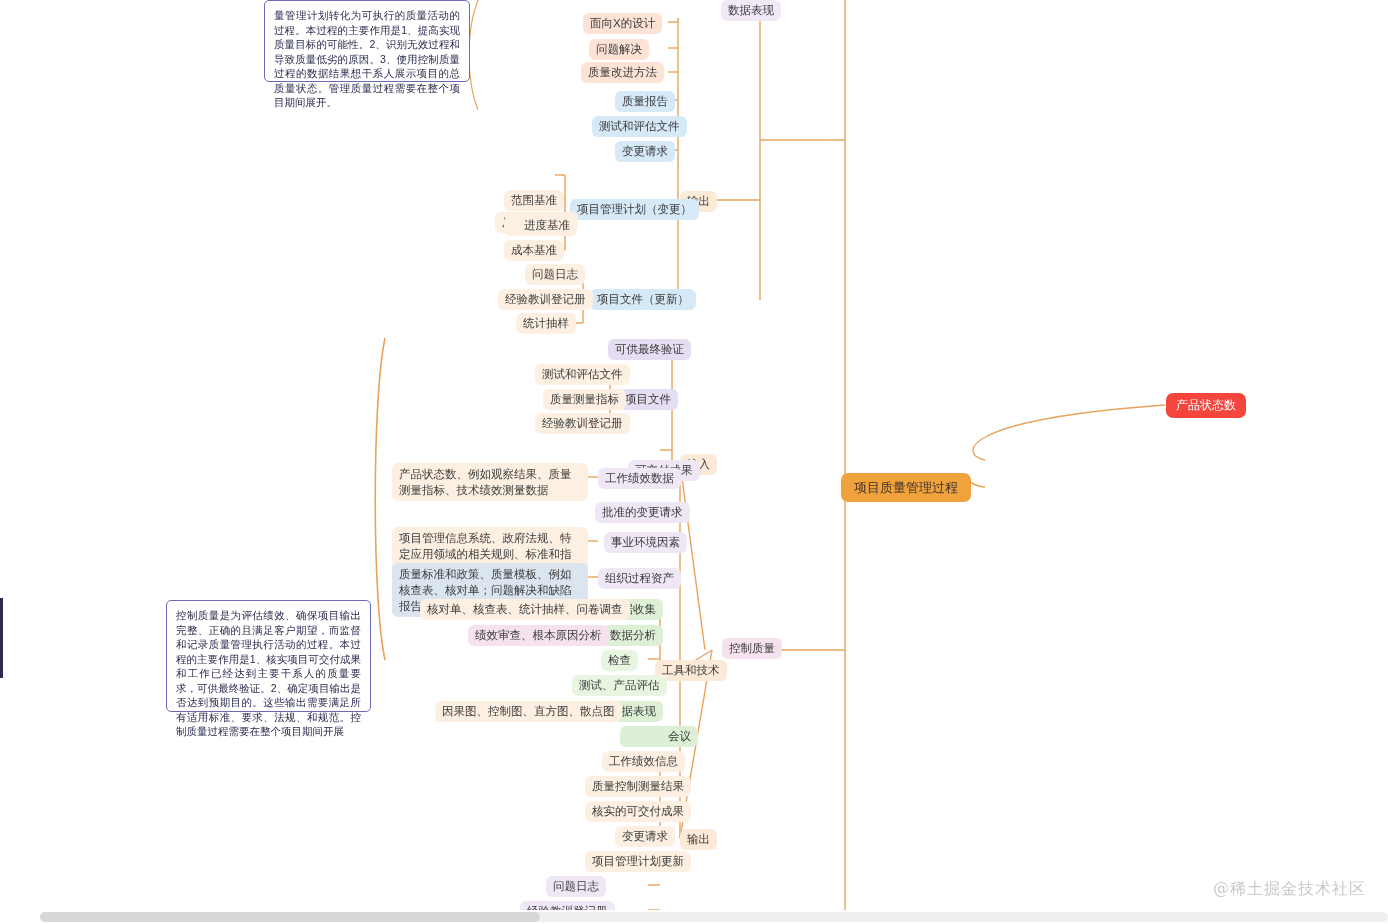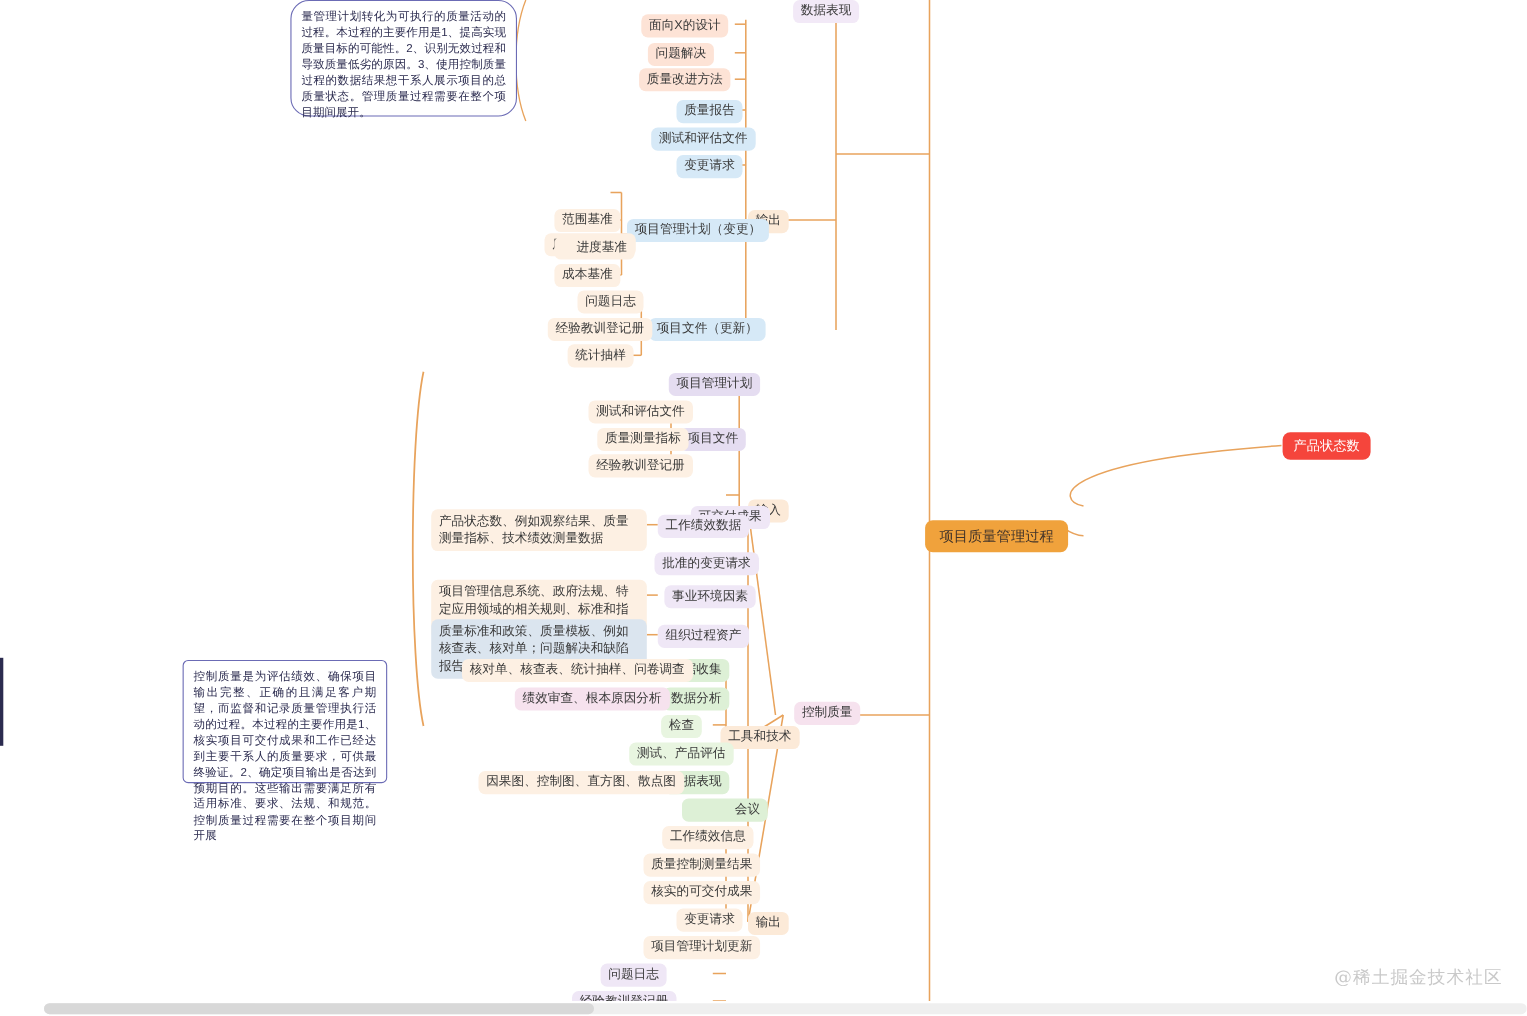--- a/index.html
+++ b/index.html
@@ -165,21 +165,21 @@
     </g>
   </svg>
 
 
   <div class="node c-red" style="left:1166px;top:393px;">产品状态数</div>
 
   <div class="node c-orange" style="left:841px;top:473px;">项目质量管理过程</div>
 
   <div class="node c-lilac" style="left:721px;top:0px;">数据表现</div>
 
-  <div class="notebox" style="left:264px;top:0px;width:206px;height:106px;border-radius:17px;">量管理计划转化为可执行的质量活动的过程。本过程的主要作用是1、提高实现质量目标的可能性。2、识别无效过程和导致质量低劣的原因。3、使用控制质量过程的数据结果想干系人展示项目的总质量状态。管理质量过程需要在整个项目期间展开。</div>
+  <div class="notebox" style="left:264px;top:0px;width:206px;height:82px;">量管理计划转化为可执行的质量活动的过程。本过程的主要作用是1、提高实现质量目标的可能性。2、识别无效过程和导致质量低劣的原因。3、使用控制质量过程的数据结果想干系人展示项目的总质量状态。管理质量过程需要在整个项目期间展开。</div>
 
   <div class="node c-salmon" style="left:583px;top:13px;">面向X的设计</div>
   <div class="node c-salmon" style="left:589px;top:39px;">问题解决</div>
   <div class="node c-salmon" style="left:581px;top:62px;">质量改进方法</div>
 
   <div class="node c-peach2" style="left:680px;top:191px;">输出</div>
 
   <div class="node c-blue" style="left:615px;top:91px;">质量报告</div>
   <div class="node c-blue" style="left:592px;top:116px;">测试和评估文件</div>
   <div class="node c-blue" style="left:615px;top:141px;">变更请求</div>
@@ -190,25 +190,25 @@
   <div class="node c-peach" style="left:504px;top:215px;padding-left:20px;">进度基准</div>
   <div class="node c-peach" style="left:504px;top:240px;">成本基准</div>
 
   <div class="node c-blue" style="left:590px;top:289px;">项目文件（更新）</div>
   <div class="node c-peach" style="left:525px;top:264px;">问题日志</div>
   <div class="node c-peach" style="left:498px;top:289px;">经验教训登记册</div>
   <div class="node c-peach" style="left:516px;top:313px;">统计抽样</div>
 
   <div class="node c-pink" style="left:722px;top:638px;">控制质量</div>
 
-  <div class="notebox" style="left:166px;top:600px;width:186px;height:112px;">控制质量是为评估绩效、确保项目输出完整、正确的且满足客户期望，而监督和记录质量管理执行活动的过程。本过程的主要作用是1、核实项目可交付成果和工作已经达到主要干系人的质量要求，可供最终验证。2、确定项目输出是否达到预期目的。这些输出需要满足所有适用标准、要求、法规、和规范。控制质量过程需要在整个项目期间开展</div>
+  <div class="notebox" style="left:166px;top:600px;width:205px;height:112px;">控制质量是为评估绩效、确保项目输出完整、正确的且满足客户期望，而监督和记录质量管理执行活动的过程。本过程的主要作用是1、核实项目可交付成果和工作已经达到主要干系人的质量要求，可供最终验证。2、确定项目输出是否达到预期目的。这些输出需要满足所有适用标准、要求、法规、和规范。控制质量过程需要在整个项目期间开展</div>
 
   <div class="node c-peach2" style="left:680px;top:454px;">输入</div>
 
-  <div class="node c-purple" style="left:608px;top:339px;">项目管理计划</div>
+  <div class="node c-purple" style="left:608px;top:339px;">可供最终验证</div>
 
   <div class="node c-purple" style="left:618px;top:389px;">项目文件</div>
   <div class="node c-peach" style="left:535px;top:364px;">测试和评估文件</div>
   <div class="node c-peach" style="left:543px;top:389px;">质量测量指标</div>
   <div class="node c-peach" style="left:535px;top:413px;">经验教训登记册</div>
 
   <div class="node c-purple2" style="left:628px;top:441px;margin-top:19px;">可交付成果</div>
 
   <div class="node c-purple2" style="left:598px;top:468px;">工作绩效数据</div>
   <div class="node c-peach wrap" style="left:392px;top:463px;width:196px;">产品状态数、例如观察结果、质量测量指标、技术绩效测量数据</div>

